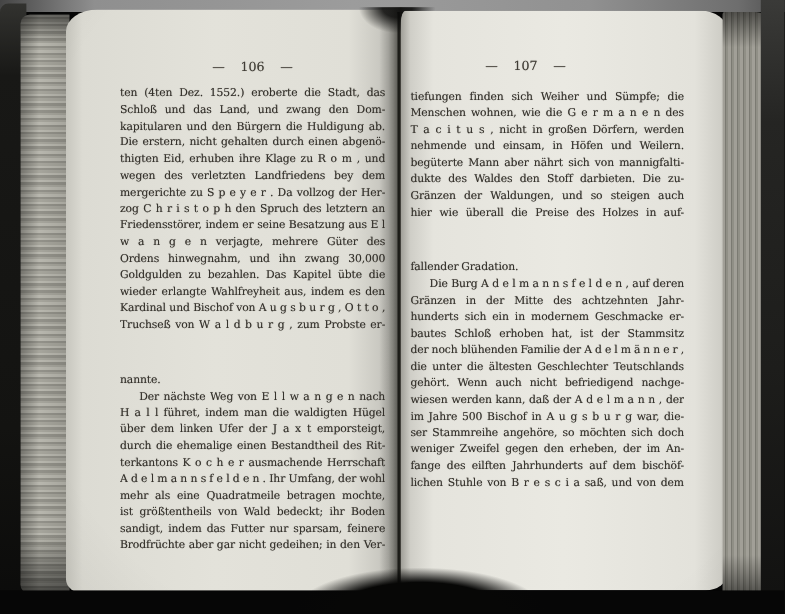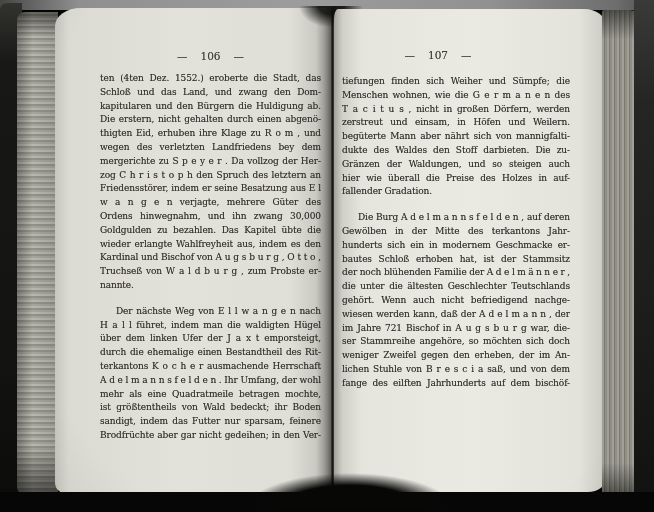--- a/index.html
+++ b/index.html
@@ -58,23 +58,23 @@
   .page-left .pagehead{left:45px;top:42px;width:221px;}
   .page-right .pagehead{left:8px;top:40px;width:192px;}
 
   .textcol{position:absolute;color:#34312b;font-size:9px;line-height:13.8px;
     letter-spacing:-0.1px;word-spacing:-0.4px;
     text-shadow:0 0 .6px rgba(52,49,43,.55);}
   .page-left .textcol{left:45px;top:64px;width:221px;}
   .page-right .textcol{left:8px;top:66px;width:228px;}
 
   .line{text-align:justify;text-align-last:justify;height:13.8px;overflow:hidden;}
-  .line.noJust{text-align-last:left;}
+  .line.noJust{text-align-last:left;margin-top:32px;}
   .para.indent .line:first-child{text-indent:16px;}
-  .para + .para{margin-top:12px;}
+  .para + .para{margin-top:0;}
 </style>
 </head>
 <body>
 
 <div class="stage">
   <div class="table-top"></div>
   <div class="cover-left"></div>
   <div class="edges-left"></div>
 
   <div class="page page-left">
@@ -125,41 +125,41 @@
     <div class="pagehead">
       <span>—</span>
       <span>107</span>
       <span>—</span>
     </div>
     <div class="textcol">
         <div class="para">
           <div class="line">tiefungen finden sich Weiher und Sümpfe; die</div>
           <div class="line">Menschen wohnen, wie die G e r m a n e n des</div>
           <div class="line">T a c i t u s , nicht in großen Dörfern, werden</div>
-          <div class="line">zerstreut und einsam, in Höfen und Weilern.</div>
+          <div class="line">nehmende und einsam, in Höfen und Weilern.</div>
           <div class="line">begüterte Mann aber nährt sich von mannigfalti-</div>
           <div class="line">dukte des Waldes den Stoff darbieten. Die zu-</div>
           <div class="line">Gränzen der Waldungen, und so steigen auch</div>
           <div class="line">hier wie überall die Preise des Holzes in auf-</div>
           <div class="line noJust">fallender Gradation.</div>
         </div>
         <div class="para indent">
           <div class="line">Die Burg A d e l m a n n s f e l d e n , auf deren</div>
-          <div class="line">Gewölben in der Mitte des terkantons Jahr-</div>
+          <div class="line">Gränzen in der Mitte des achtzehnten Jahr-</div>
           <div class="line">hunderts sich ein in modernem Geschmacke er-</div>
           <div class="line">bautes Schloß erhoben hat, ist der Stammsitz</div>
           <div class="line">der noch blühenden Familie der A d e l m ä n n e r ,</div>
           <div class="line">die unter die ältesten Geschlechter Teutschlands</div>
           <div class="line">gehört. Wenn auch nicht befriedigend nachge-</div>
           <div class="line">wiesen werden kann, daß der A d e l m a n n , der</div>
-          <div class="line">im Jahre 721 Bischof in A u g s b u r g war, die-</div>
+          <div class="line">im Jahre 500 Bischof in A u g s b u r g war, die-</div>
           <div class="line">ser Stammreihe angehöre, so möchten sich doch</div>
           <div class="line">weniger Zweifel gegen den erheben, der im An-</div>
+          <div class="line">fange des eilften Jahrhunderts auf dem bischöf-</div>
           <div class="line">lichen Stuhle von B r e s c i a saß, und von dem</div>
-          <div class="line">fange des eilften Jahrhunderts auf dem bischöf-</div>
         </div>
       </div>
   </div>
 
   <div class="edges-right"></div>
   <div class="cover-right"></div>
   <div class="bottom-band"></div>
   <div class="bottom-dip"></div>
 </div>
 

